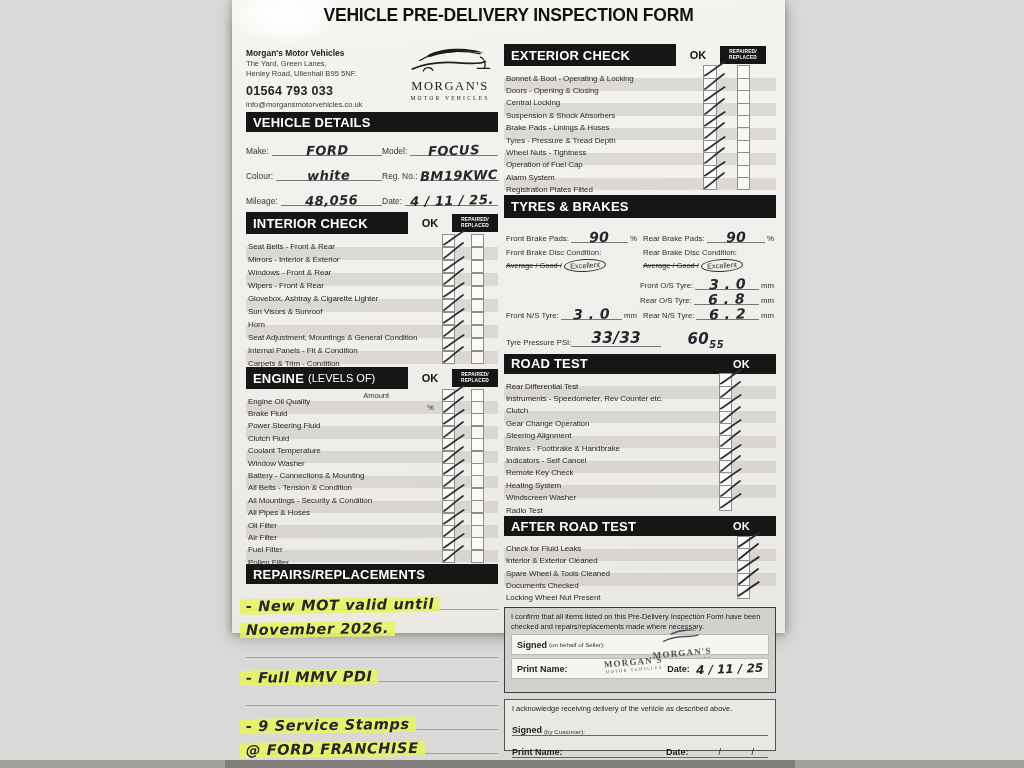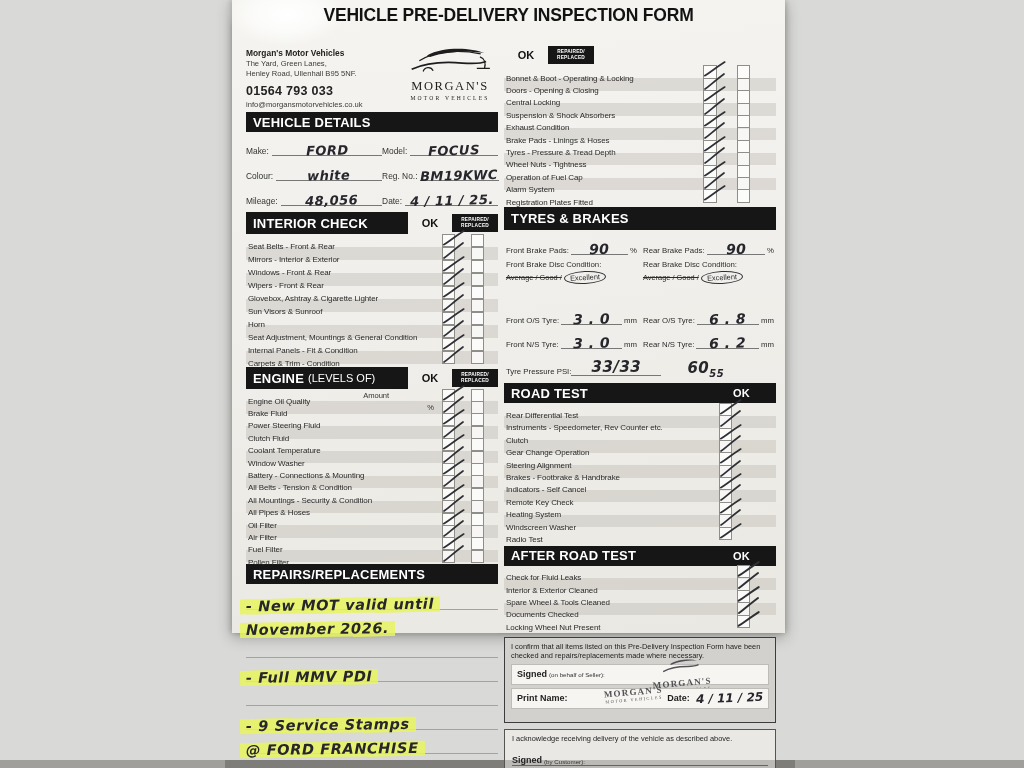--- a/index.html
+++ b/index.html
@@ -603,20 +603,21 @@
             
           </div>
         </div>
     </div>
   </div>
 
   <div class="col col-right">
 
     <div style="margin-top:44px;">
       <div class="hdrA">
+        <div class="bar">EXTERIOR CHECK</div>
         <div class="okl">OK</div>
         <div class="rrl" style="margin-right:10px;">
           <span>REPAIRED/</span>
           <span>REPLACED</span>
         </div>
       </div>
       <div class="rows">
 
           <div class="crow">
             <span class="lbl">Bonnet &amp; Boot - Operating &amp; Locking</span>
@@ -667,33 +668,20 @@
               <span class="tick">
                 <svg width="13" height="13" viewBox="0 0 13 13">
                   <path d="M2,11 C6,8.5 9,5 21,-4" stroke="#2f3036" stroke-width="1.7" fill="none" stroke-linecap="round"></path>
                 </svg>
               </span>
             </span>
             <span class="gapR"></span>
             <span class="cb"></span>
           </div>
 
-          <div class="crow">
-            <span class="lbl">Exhaust Condition</span>
-            <span class="sp"></span>
-            <span class="cb">
-              <span class="tick">
-                <svg width="13" height="13" viewBox="0 0 13 13">
-                  <path d="M2,11 C6,8.5 9,5 21,-4" stroke="#2f3036" stroke-width="1.7" fill="none" stroke-linecap="round"></path>
-                </svg>
-              </span>
-            </span>
-            <span class="gapR"></span>
-            <span class="cb"></span>
-          </div>
 
           <div class="crow">
             <span class="lbl">Brake Pads - Linings &amp; Hoses</span>
             <span class="sp"></span>
             <span class="cb">
               <span class="tick">
                 <svg width="13" height="13" viewBox="0 0 13 13">
                   <path d="M2,11 C6,8.5 9,5 21,-4" stroke="#2f3036" stroke-width="1.7" fill="none" stroke-linecap="round"></path>
                 </svg>
               </span>
@@ -792,21 +780,21 @@
         <div class="disc">
           <div class="dcell">
             <div class="dl">Front Brake Disc Condition:</div>
             <div class="dopts"><span class="strike">Average / Good /</span><span class="circle">Excellent</span></div>
           </div>
           <div class="dcell" style="padding-left:6px;">
             <div class="dl">Rear Brake Disc Condition:</div>
             <div class="dopts"><span class="strike">Average / Good /</span><span class="circle">Excellent</span></div>
           </div>
         </div>
-        <div class="trow" style="margin-top:20px;">
+        <div class="trow" style="margin-top:3px;flex-direction:column;">
           <div class="tcell">
             <span class="fl">Front O/S Tyre:</span>
             <span class="vline"><span class="hw">3 . 0</span></span>
             <span class="unit">mm</span>
           </div>
           <div class="tcell" style="padding-left:6px;">
             <span class="fl">Rear O/S Tyre:</span>
             <span class="vline"><span class="hw">6 . 8</span></span>
             <span class="unit">mm</span>
           </div>

